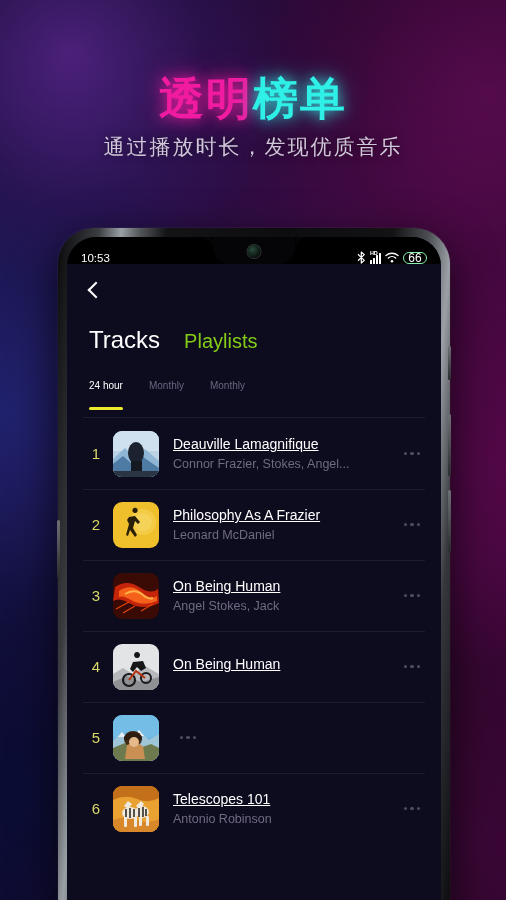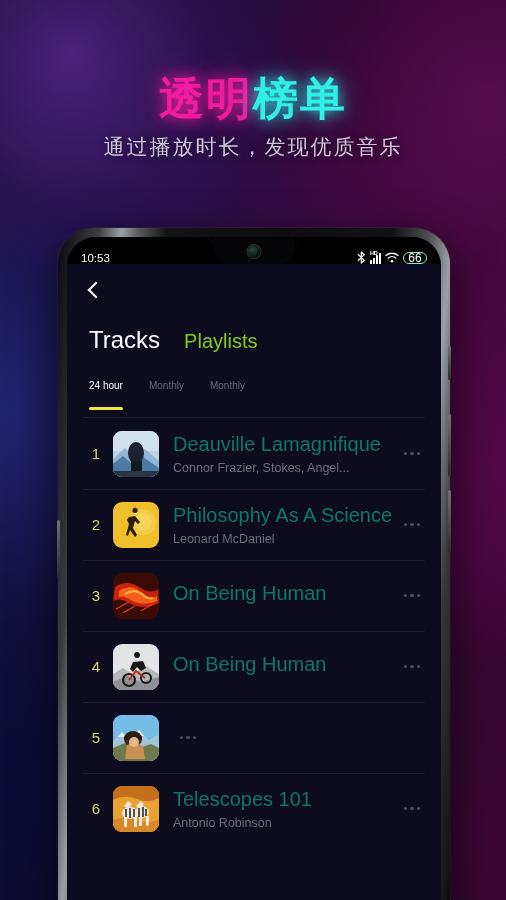--- a/index.html
+++ b/index.html
@@ -132,22 +132,22 @@
     height:1px; background:rgba(255,255,255,0.065);
   }
   .rank { width:26px; flex:none; font-size:15px; color:#d9d96a; text-align:center; }
   .art {
     width:46px; height:46px; flex:none; border-radius:9px; margin:0 14px 0 4px;
     overflow:hidden; position:relative;
   }
   .art svg { display:block; width:100%; height:100%; }
   .meta { flex:1; min-width:0; }
   .t-title {
-    font-size:20px; color:#0f766e; white-space:nowrap; overflow:hidden;
-    text-overflow:ellipsis; margin-bottom:5px;
+    font-size:14px; color:#ffffff; white-space:nowrap; overflow:hidden;
+    text-overflow:ellipsis; margin-bottom:5px;text-decoration:underline;
   }
   .t-artist {
     font-size:12.5px; color:#6f6b82; white-space:nowrap; overflow:hidden; text-overflow:ellipsis;
   }
   .more { width:30px; flex:none; display:flex; justify-content:center; gap:3px; }
   .more i { width:3.5px; height:3.5px; border-radius:50%; background:#4f4c62; display:block; }
 </style>
 </head>
 <body>
 
@@ -243,21 +243,21 @@
           <div class="art">
             <svg viewBox="0 0 46 46" preserveAspectRatio="none">
               <rect width="46" height="46" fill="#f0c02c"></rect>
               <circle cx="30" cy="20" r="13" fill="#f6d35a" opacity="0.55"></circle>
               <circle cx="30" cy="20" r="9" fill="#f8dc78" opacity="0.4"></circle>
               <path d="M22 11 a2.6 2.6 0 1 1 0.1 0 Z" fill="#2a2008"></path>
               <path d="M22 14 L27 20 L25 22 L22 19 L20 26 L24 33 L22 35 L17 28 L15 34 L13 33 L16 22 L14 18 L16 15 Z" fill="#2a2008"></path>
             </svg>
           </div>
           <div class="meta">
-            <div class="t-title">Philosophy As A Science</div>
+            <div class="t-title">Philosophy As A Frazier</div>
             <div class="t-artist">Leonard McDaniel</div>
           </div>
           <div class="more">
               <i></i>
               <i></i>
               <i></i>
             </div>
         </div>
 
         <div class="track-row">
@@ -266,20 +266,21 @@
             <svg viewBox="0 0 46 46" preserveAspectRatio="none">
               <rect width="46" height="46" fill="#3a0a05"></rect>
               <path d="M2 14 Q14 6 26 14 Q38 22 45 16 L46 30 Q30 38 16 30 Q6 24 0 28 Z" fill="#c4250a"></path>
               <path d="M6 18 Q18 10 28 19 Q38 28 44 23 L44 28 Q30 34 18 27 Q10 22 6 24 Z" fill="#f5601a"></path>
               <path d="M12 21 Q22 15 30 22 Q36 27 40 25" fill="none" stroke="#ffb347" stroke-width="2"></path>
               <path d="M3 36 L16 29 M10 40 L22 33 M28 38 L40 31" stroke="#e8430d" stroke-width="1.1" fill="none"></path>
             </svg>
           </div>
           <div class="meta">
             <div class="t-title">On Being Human</div>
+            <div class="t-artist">Angel Stokes, Jack</div>
           </div>
           <div class="more">
               <i></i>
               <i></i>
               <i></i>
             </div>
         </div>
 
         <div class="track-row">
           <div class="rank">4</div>

